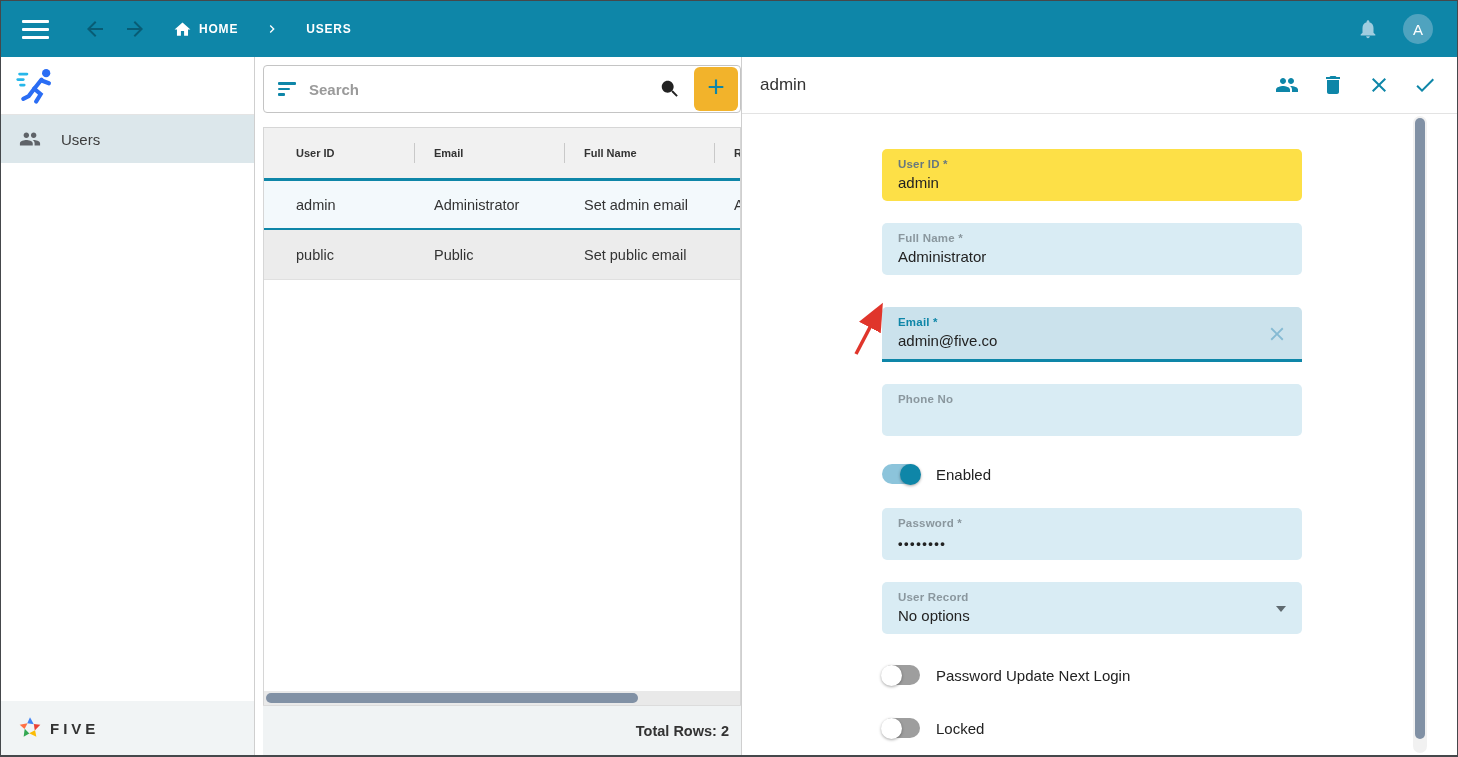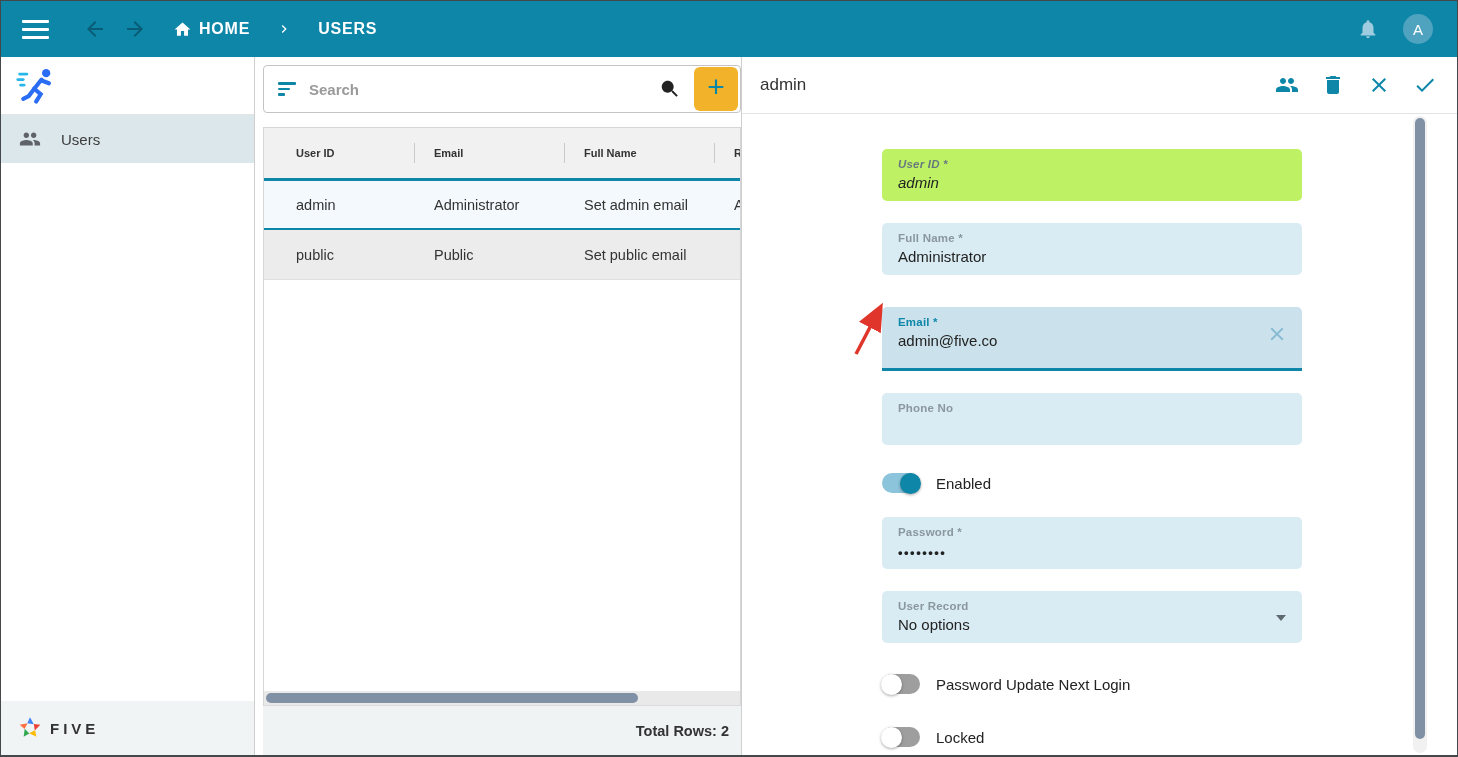--- a/index.html
+++ b/index.html
@@ -11,21 +11,21 @@
     display:flex; flex-direction:column;
   }
   
   .topbar { height:56px; background:#0E86A8; display:flex; align-items:center; padding:0 16px 0 21px; flex:0 0 auto; }
   .hamburger { width:27px; height:19px; display:flex; flex-direction:column; justify-content:space-between; cursor:pointer; }
   .hamburger span { height:3px; background:#fff; border-radius:1px; }
   .nav-arrow { margin-left:34px; width:24px; height:24px; }
   .nav-arrow svg { fill:rgba(3,42,55,0.45); width:24px; height:24px; }
   .nav-arrow.fwd { margin-left:16px; }
   .crumbs { display:flex; align-items:center; margin-left:26px; color:#fff; }
-  .crumb { font-size:16px; font-weight:bold; letter-spacing:0.8px; color:#fff; }
+  .crumb { font-size:12px; font-weight:bold; letter-spacing:0.8px; color:#fff; }
   .home-ico svg { width:19px; height:19px; fill:#fff; margin-right:7px; display:block; }
   .crumb-chev { margin:0 26px; }
   .crumb-chev svg { width:16px; height:16px; fill:#fff; display:block; }
   .topbar-right { margin-left:auto; display:flex; align-items:center; gap:24px; padding-right:8px; }
   .bell svg { width:22px; height:22px; fill:#9FCDDF; display:block; }
   .avatar { width:30px; height:30px; border-radius:50%; background:#4FA3BF; color:#fff; display:flex; align-items:center; justify-content:center; font-size:15px; }
   
   .main { flex:1; display:flex; min-height:0; }
   
   .sidebar { width:254px; flex:0 0 auto; border-right:1px solid #cfcfcf; background:#fff; display:flex; flex-direction:column; }
@@ -65,23 +65,23 @@
   .detail-title { font-size:17px; color:#333; }
   .detail-actions { margin-left:auto; display:flex; align-items:center; gap:22px; }
   .action-ico { width:24px; height:24px; cursor:pointer; }
   .action-ico svg { width:24px; height:24px; fill:#0E86A8; display:block; }
   .form-scroll { flex:1; position:relative; overflow:hidden; }
   .form-col { margin-left:140px; width:420px; display:flex; flex-direction:column; padding-top:35px; }
   .field { position:relative; height:52px; border-radius:5px; background:#D9ECF4; padding:9px 16px 0; margin-top:22px; }
   .field:first-child { margin-top:0; }
   .flabel { font-size:11.5px; font-weight:bold; color:#8a979e; letter-spacing:.2px; }
   .fvalue { font-size:15px; color:#222; margin-top:4px; }
-  .field.readonly { background:#bef264;font-style:italic; }
+  .field.readonly { background:#fde047; }
   .field.readonly .flabel { color:#68787f; }
-  .field.focused { background:#CBE2EC; border-bottom:3px solid #0E86A8; border-radius:5px 5px 0 0; height:64px;margin-top:32px; }
+  .field.focused { background:#CBE2EC; border-bottom:3px solid #0E86A8; border-radius:5px 5px 0 0; height:55px;margin-top:32px; }
   .field.focused .flabel { color:#0E86A8; }
   .clear-x { position:absolute; right:14px; top:16px; cursor:pointer; }
   .clear-x svg { width:22px; height:22px; fill:#85BAD3; display:block; }
   .fvalue.password { font-size:13px; font-weight:bold; letter-spacing:1.5px; margin-top:7px; color:#222; }
   .caret-down { position:absolute; right:16px; top:24px; width:0; height:0; border-left:5.5px solid transparent; border-right:5.5px solid transparent; border-top:6.5px solid #5f6a70; cursor:pointer; }
   .toggle-row { display:flex; align-items:center; gap:16px; margin-top:26px; height:24px; }
   .toggle-row.tall { margin-top:29px; }
   .toggle-label { font-size:15px; color:#222; }
   .switch { width:38px; height:20px; border-radius:10px; position:relative; cursor:pointer; flex:0 0 auto; }
   .switch .knob { position:absolute; width:21px; height:21px; border-radius:50%; top:-0.5px; box-shadow:0 1px 3px rgba(0,0,0,.35); }

